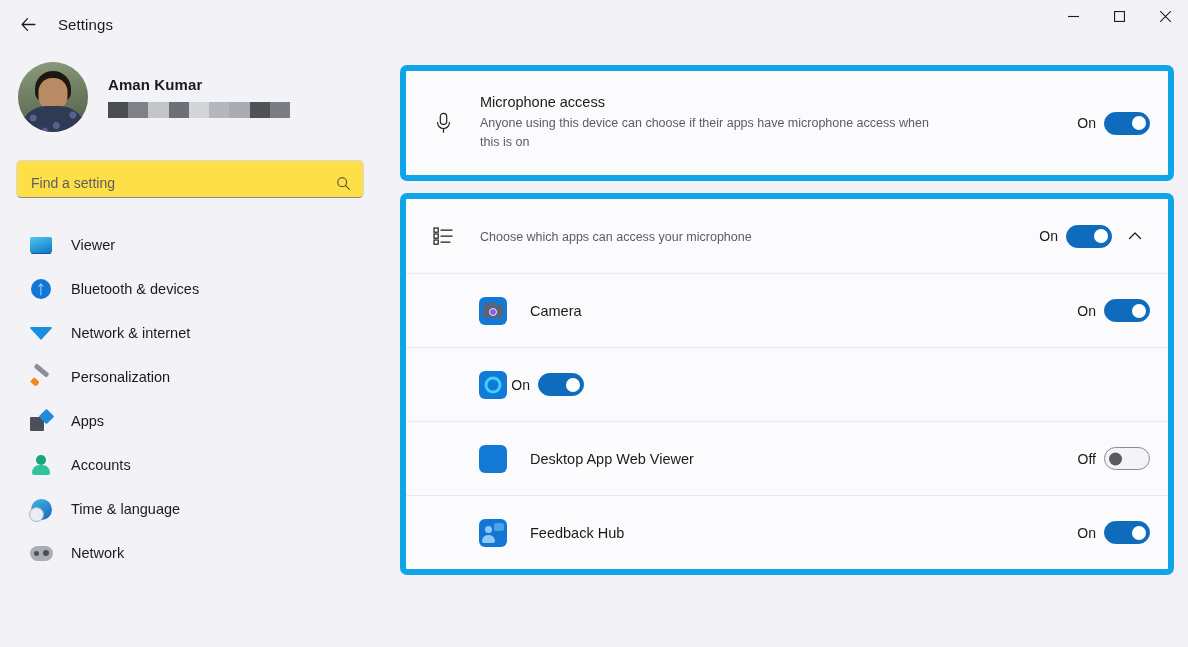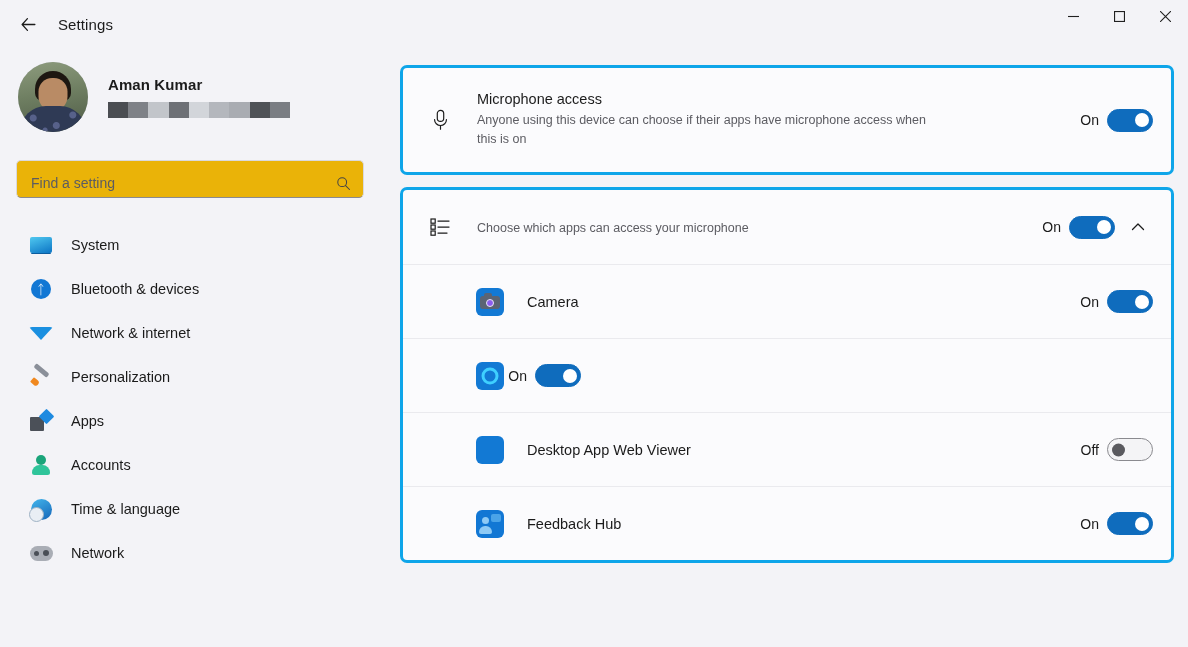--- a/index.html
+++ b/index.html
@@ -100,21 +100,21 @@
     display: flex;
     height: 16px;
     width: 182px;
   }
   .account-email span { display: block; height: 100%; }
 
   .search-wrap {
     margin: 28px 0 0 16px;
     width: 348px;
     height: 38px;
-    background: #eab308;
+    background: #fde047;
     border: 1px solid #d9d9de;
     border-bottom: 1px solid #8a8a8f;
     border-radius: 5px;
     display: flex;
     align-items: center;
     padding: 8px 12px 0 14px;
   }
   .search-wrap input {
     flex: 1;
     border: none;
@@ -191,21 +191,21 @@
     margin: 0 14px;
   }
   .crumb-current {
     font-size: 29px;
     font-weight: bold;
     color: #1b1b1b;
   }
 
   .card {
     background: #fbfbfd;
-    border: 3px solid #0ea5e9;
+    border: 6px solid #0ea5e9;
     border-radius: 7px;
     margin-top: 17px;
     overflow: hidden;
   }
   .card.group { margin-top: 12px; }
 
   .row {
     display: flex;
     align-items: center;
     padding: 0 18px 0 22px;
@@ -335,21 +335,21 @@
         <path d="M10.2 10.2L14.4 14.4" stroke="#444" stroke-width="1.1" stroke-linecap="round"></path>
       </svg>
     </div>
 
     <div class="nav">
 
       <div class="nav-item">
         <span class="nav-icon">
             <span class="ic-system"></span>
           </span>
-        <span class="nav-label">System</span>
+        <span class="nav-label">Viewer</span>
       </div>
 
       <div class="nav-item">
         <span class="nav-icon">
             <span class="ic-bt">ᛏ</span>
           </span>
         <span class="nav-label">Bluetooth &amp; devices</span>
       </div>
 
       <div class="nav-item">

